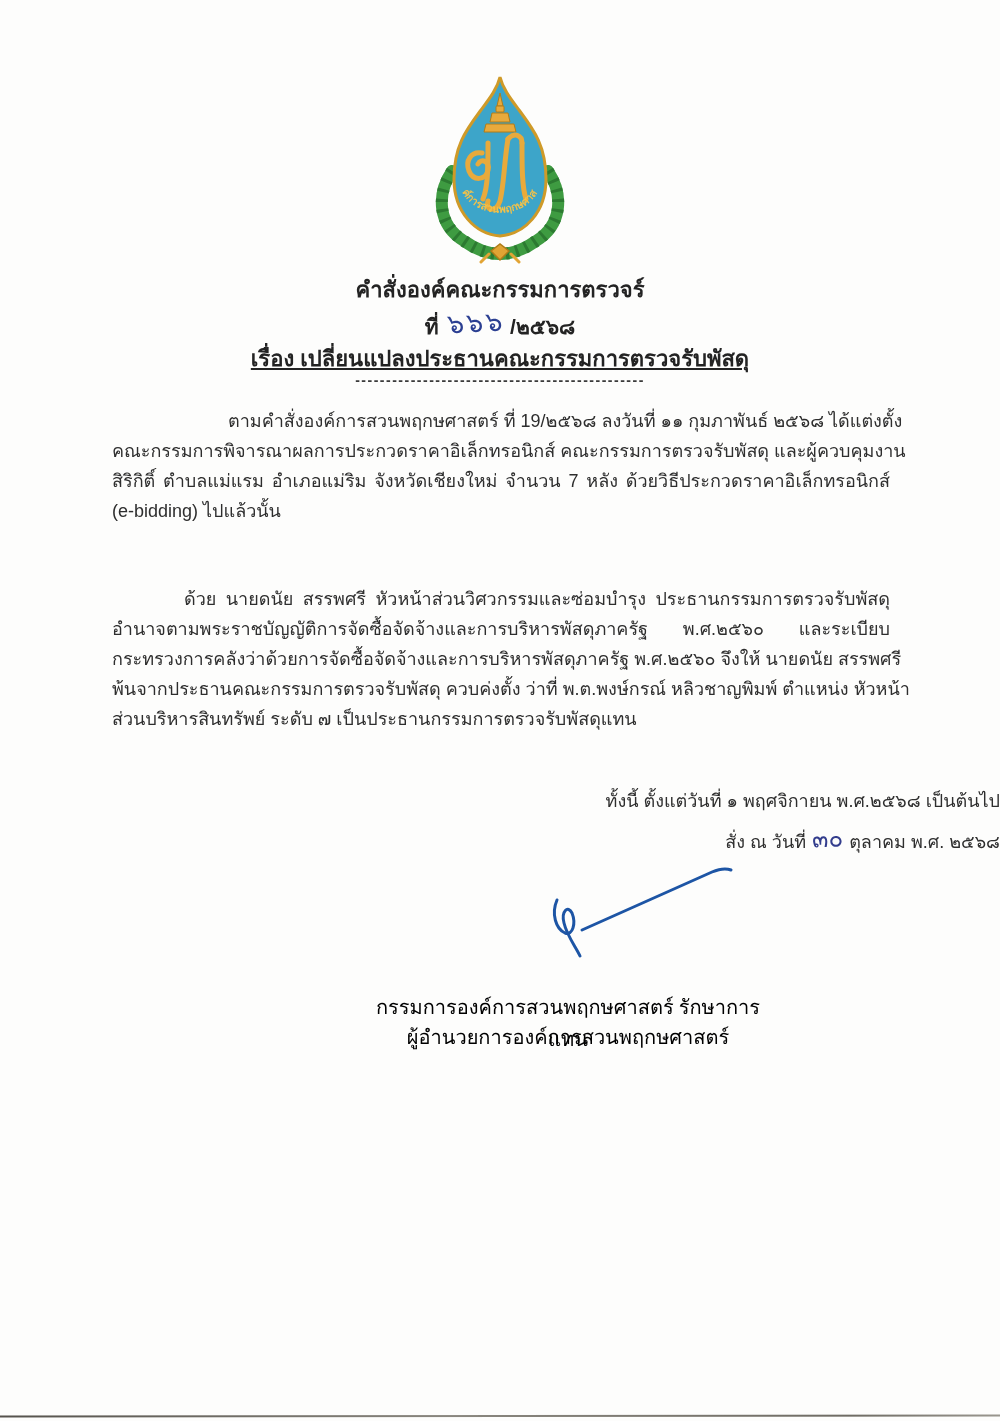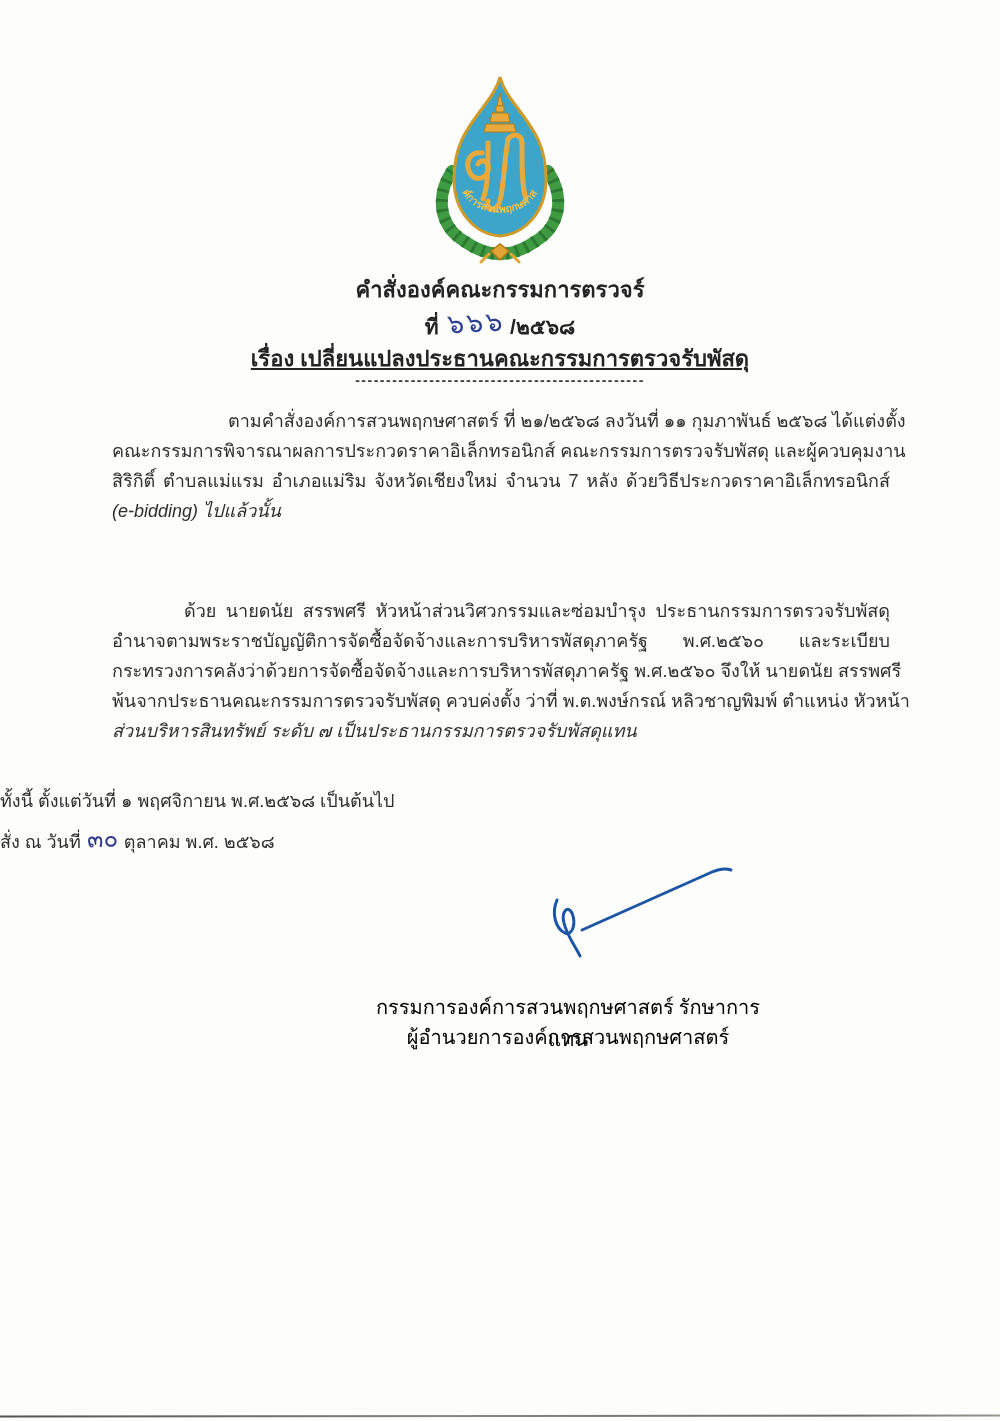--- a/index.html
+++ b/index.html
@@ -27,24 +27,24 @@
     letter-spacing:2px;
     margin:0 6px 0 8px;
   }
   .subject{top:341px;font-size:22px;font-weight:600;color:#232323;text-decoration:underline;}
   .divider{top:372px;font-size:14px;letter-spacing:1.5px;color:#3a3a3a;font-weight:700;}
   
   .para{position:absolute;left:112px;width:778px;font-size:18px;line-height:30px;color:#2e2e2e;}
   .p1{top:406px;}
   .p2{top:584px;}
   .ln{display:block;text-align:justify;text-align-last:justify;white-space:nowrap;}
-  .ln.end{text-align:right;text-align-last:left;font-style:italic;}
+  .ln.end{text-align:right;text-align-last:left;}
   .ind1{text-indent:116px;}
-  .ind2{text-indent:72px;margin-top:12px;}
-  .centerline{position:absolute;left:0;right:0;text-align:left;font-size:18px;color:#2e2e2e;}
+  .ind2{text-indent:72px;}
+  .centerline{position:absolute;left:0;right:0;text-align:right;font-size:18px;color:#2e2e2e;}
   .effective{top:786px;}
   .issued{top:820px;}
   .hand-day{
     color:#333d8d;
     font-size:24px;
     display:inline-block;
     transform:rotate(-2deg) translateY(-1px);
     margin:0 6px;
   }
   
@@ -108,21 +108,21 @@
 
   <div class="hdr numline">
     <span>ที่</span><span class="hand">๖๖๖</span><span>/๒๕๖๘</span>
   </div>
 
   <div class="hdr subject">เรื่อง เปลี่ยนแปลงประธานคณะกรรมการตรวจรับพัสดุ</div>
 
   <div class="hdr divider">-----------------------------------------------</div>
 
   <div class="para p1">
-    <span class="ln ind1">ตามคำสั่งองค์การสวนพฤกษศาสตร์ ที่ ๒๑/๒๕๖๘ ลงวันที่ ๑๑ กุมภาพันธ์ ๒๕๖๘ ได้แต่งตั้ง</span>
+    <span class="ln ind1">ตามคำสั่งองค์การสวนพฤกษศาสตร์ ที่ 19/๒๕๖๘ ลงวันที่ ๑๑ กุมภาพันธ์ ๒๕๖๘ ได้แต่งตั้ง</span>
     <span class="ln">คณะกรรมการพิจารณาผลการประกวดราคาอิเล็กทรอนิกส์ คณะกรรมการตรวจรับพัสดุ และผู้ควบคุมงาน</span>
     <span class="ln">สิริกิติ์ ตำบลแม่แรม อำเภอแม่ริม จังหวัดเชียงใหม่ จำนวน 7 หลัง ด้วยวิธีประกวดราคาอิเล็กทรอนิกส์</span>
     <span class="ln end">(e-bidding) ไปแล้วนั้น</span>
   </div>
 
   <div class="para p2">
     <span class="ln ind2">ด้วย นายดนัย สรรพศรี หัวหน้าส่วนวิศวกรรมและซ่อมบำรุง ประธานกรรมการตรวจรับพัสดุ</span>
     <span class="ln">อำนาจตามพระราชบัญญัติการจัดซื้อจัดจ้างและการบริหารพัสดุภาครัฐ พ.ศ.๒๕๖๐ และระเบียบ</span>
     <span class="ln">กระทรวงการคลังว่าด้วยการจัดซื้อจัดจ้างและการบริหารพัสดุภาครัฐ พ.ศ.๒๕๖๐ จึงให้ นายดนัย สรรพศรี</span>
     <span class="ln">พ้นจากประธานคณะกรรมการตรวจรับพัสดุ ควบค่งตั้ง ว่าที่ พ.ต.พงษ์กรณ์ หลิวชาญพิมพ์ ตำแหน่ง หัวหน้า</span>

